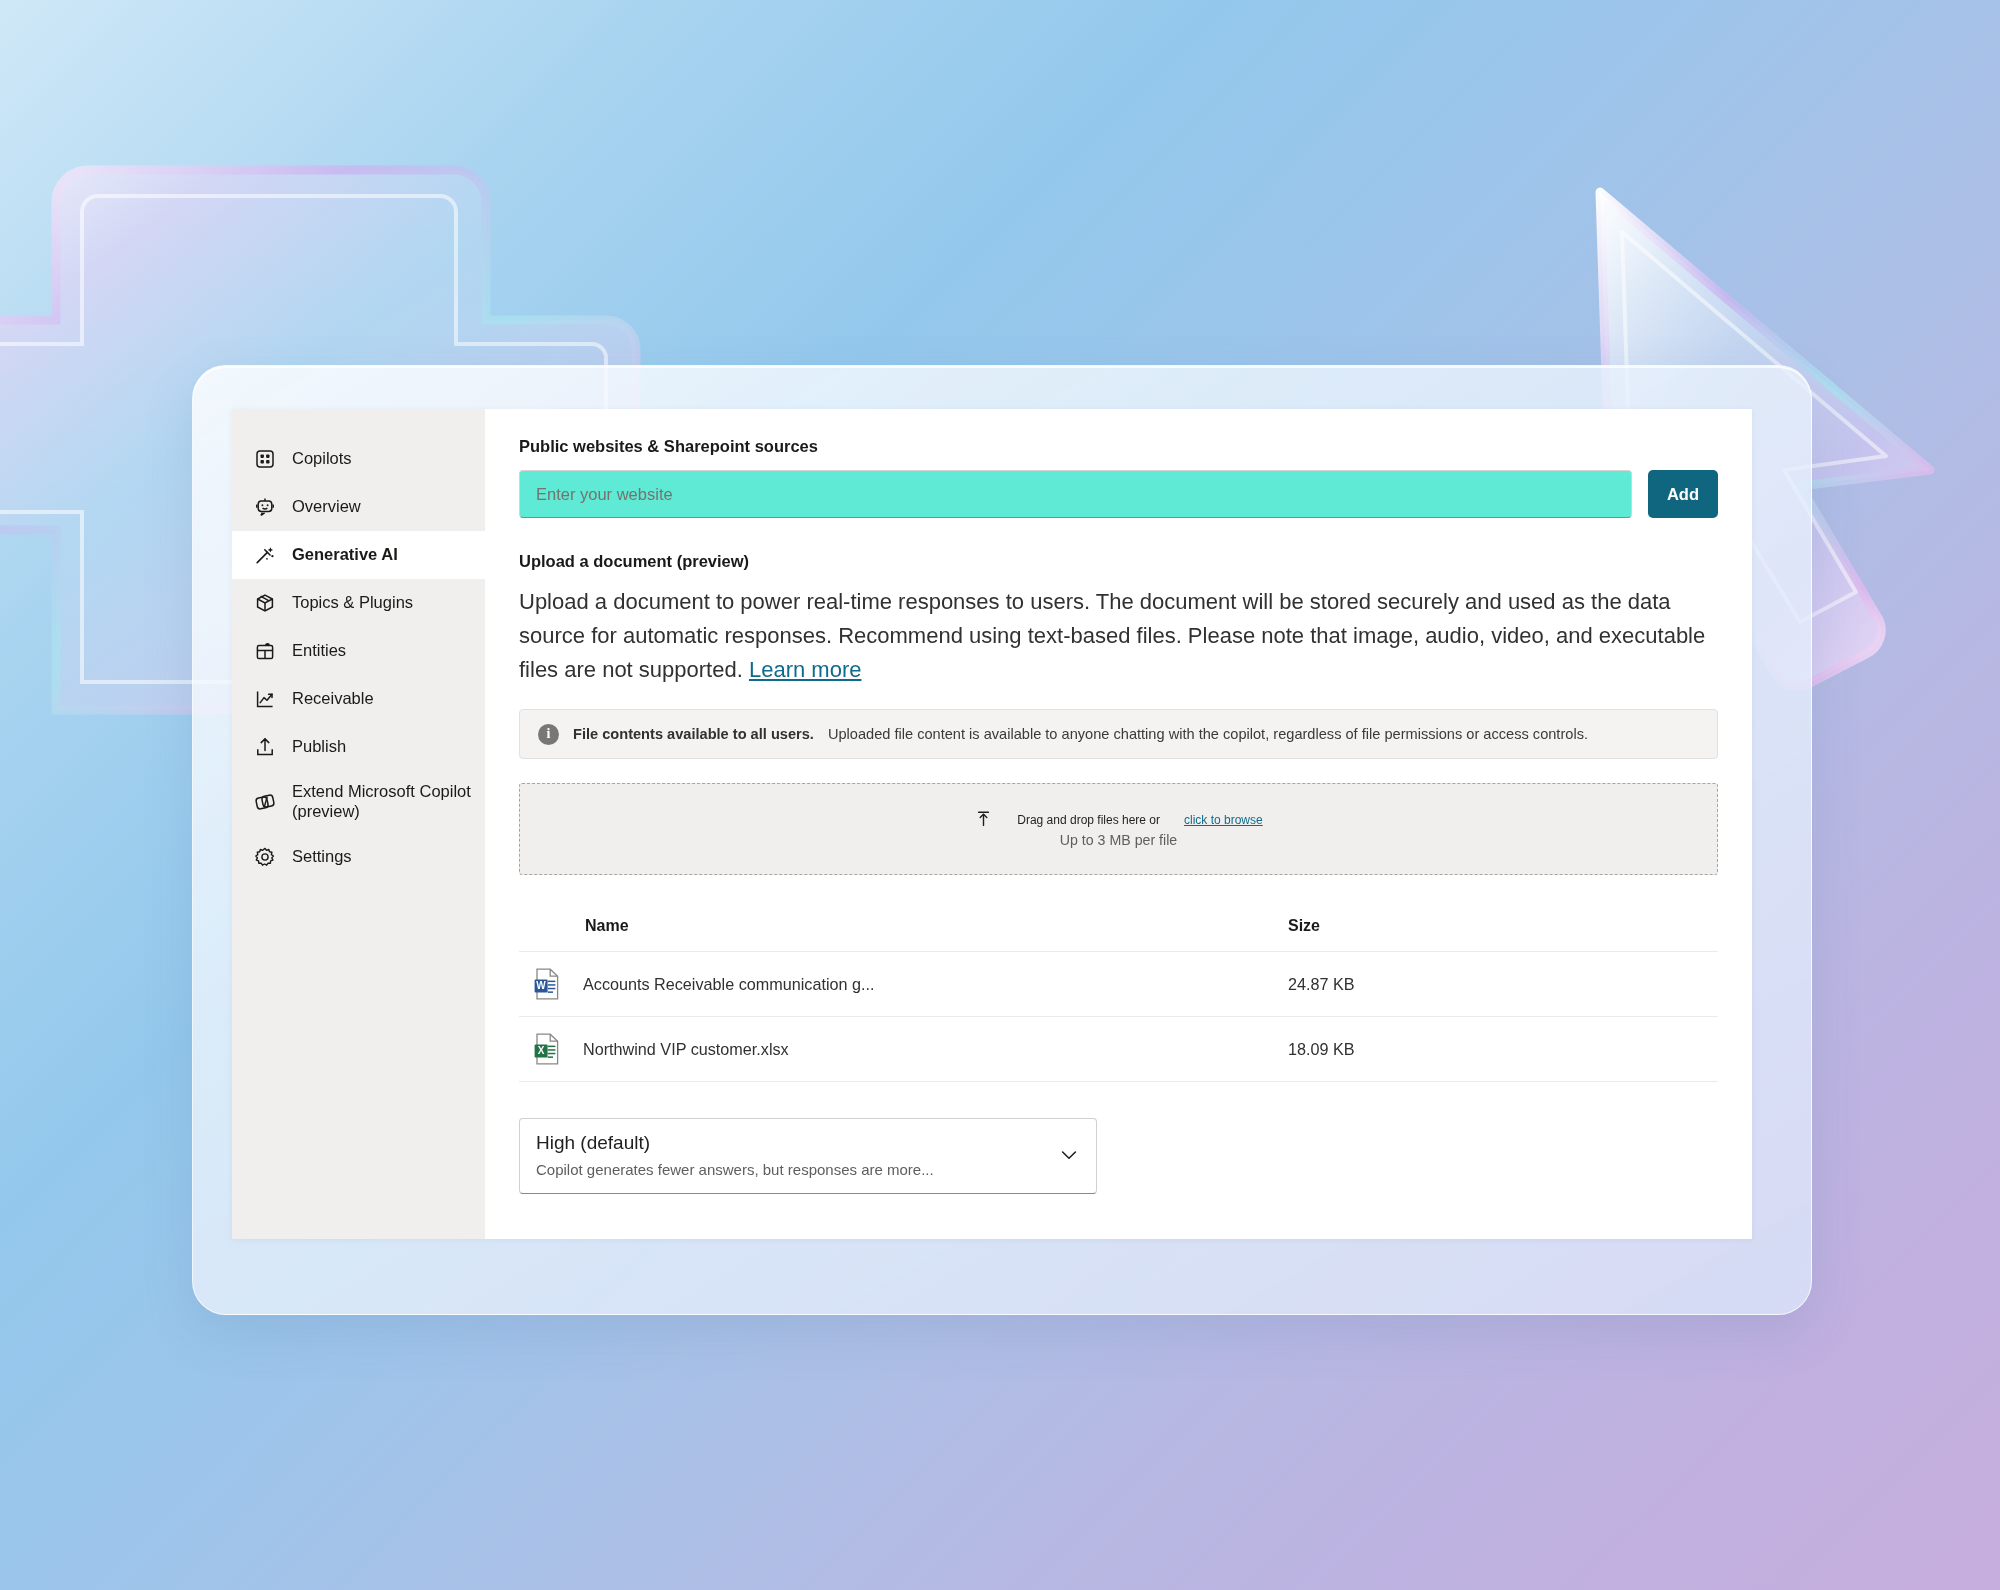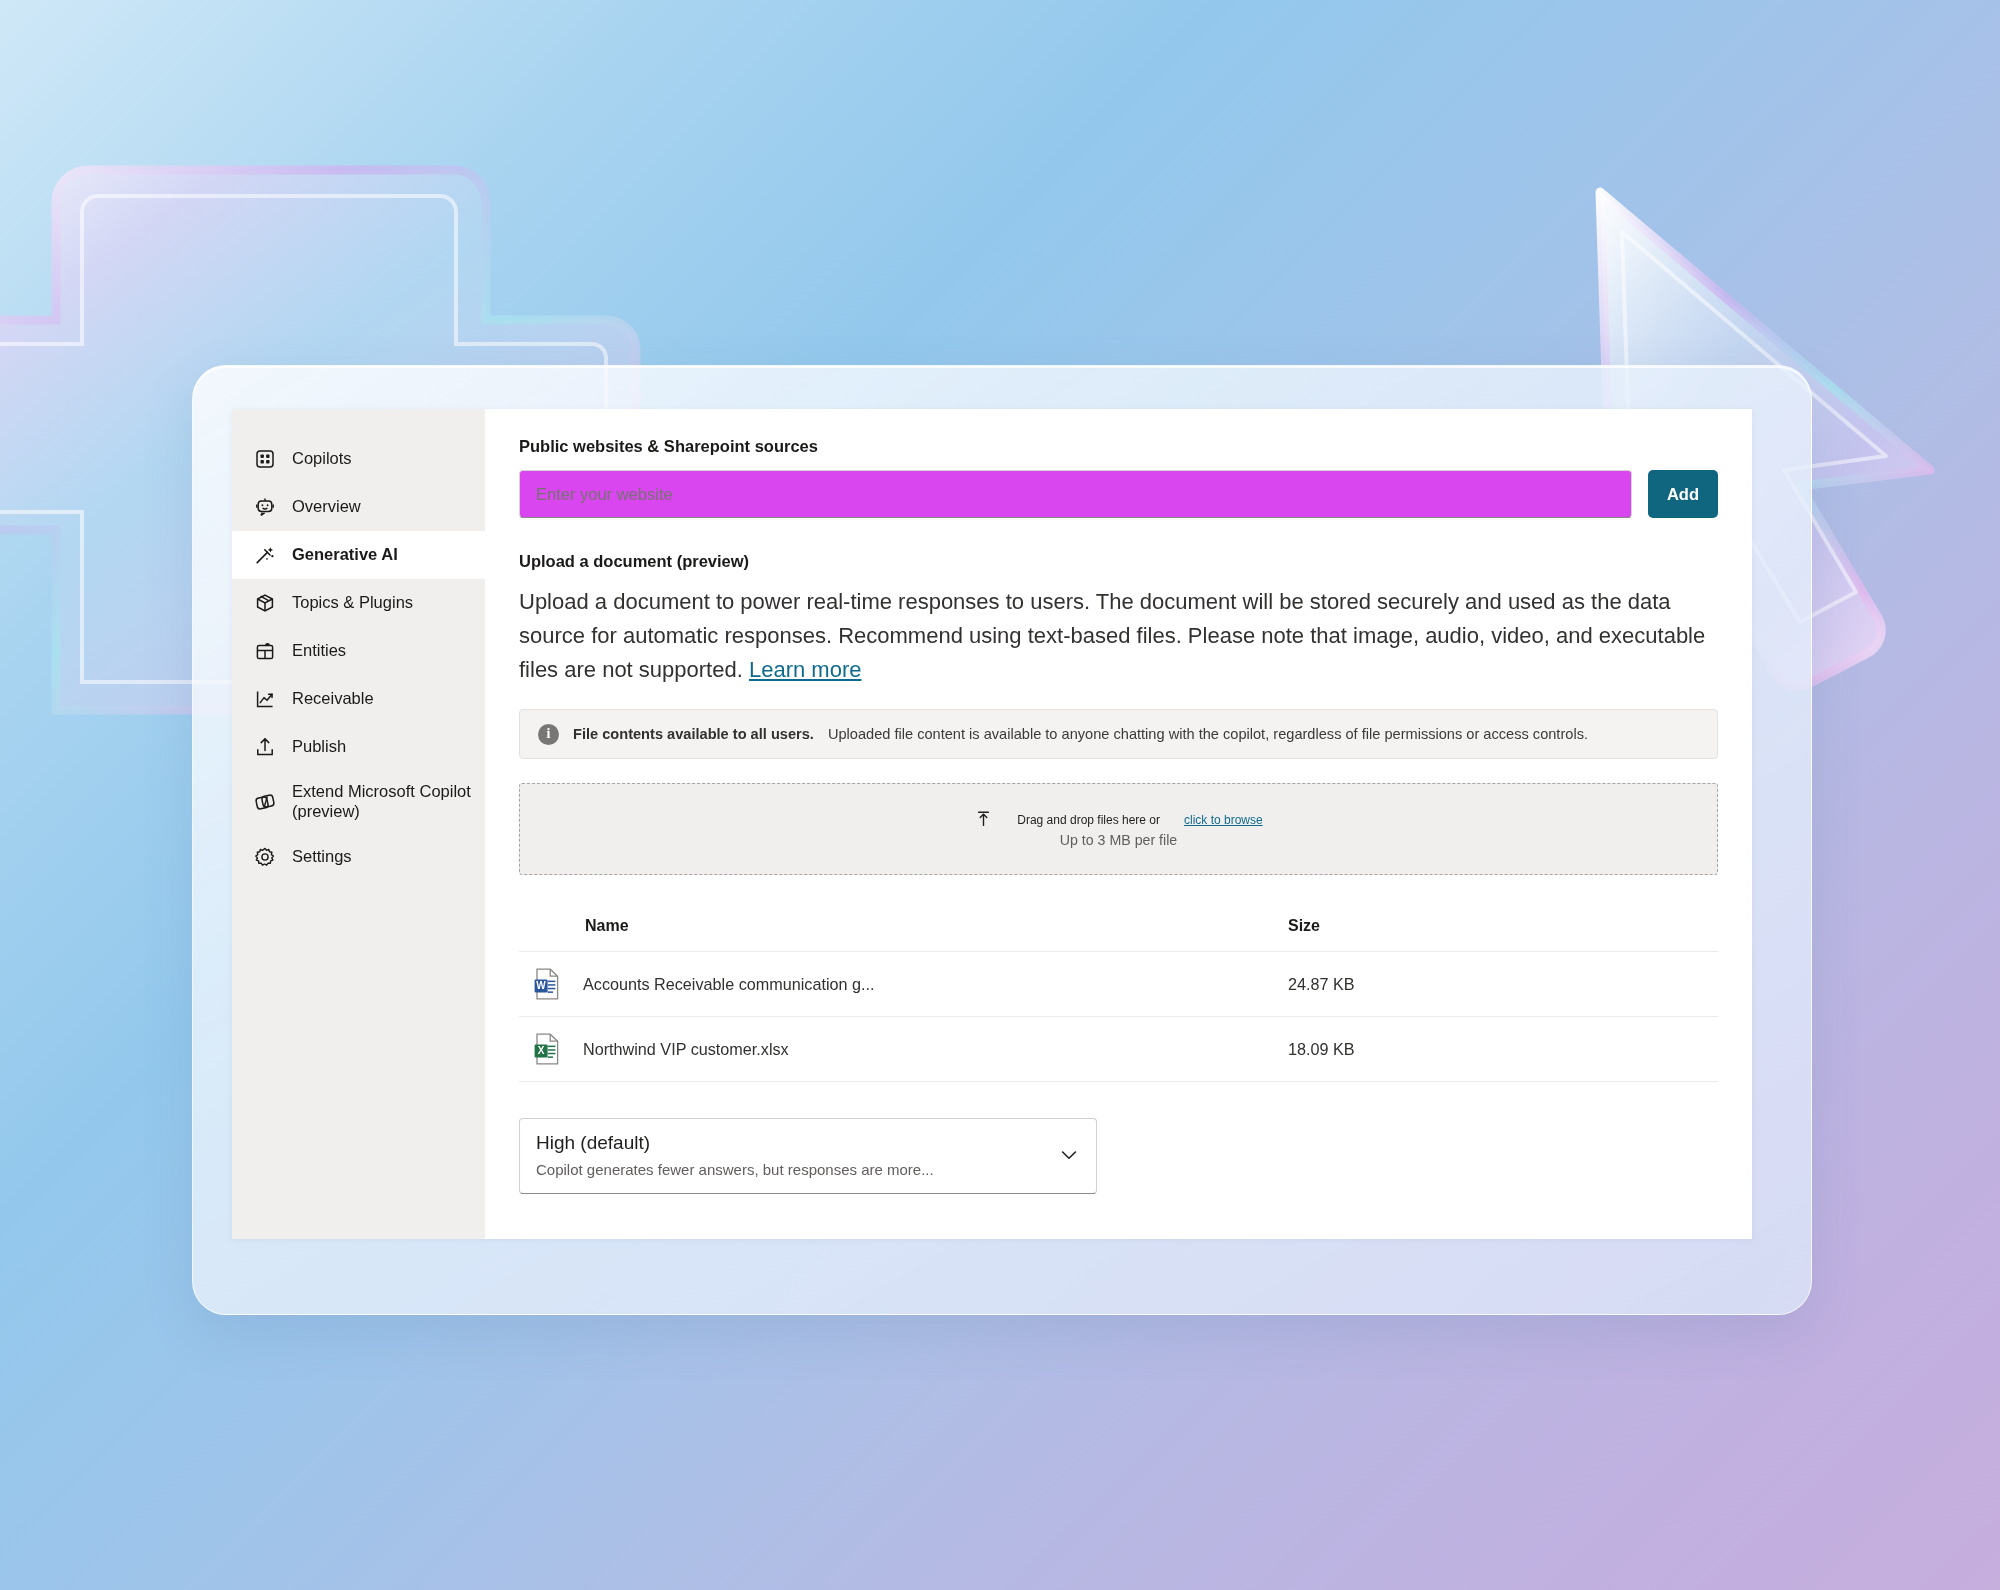--- a/index.html
+++ b/index.html
@@ -123,21 +123,21 @@
     align-items: stretch;
     margin-bottom: 34px;
   }
 
   .url-input {
     flex: 1;
     height: 48px;
     border: 1px solid #d6d4d2;
     border-bottom-color: #8a8886;
     border-radius: 4px;
-    background: #d946ef;
+    background: #5eead4;
     font-family: "Liberation Sans", sans-serif;
     font-size: 16.5px;
     color: #323130;
     padding: 0 16px;
     outline: none;
   }
   .url-input::placeholder { color: #75736f; }
 
   .add-btn {
     width: 70px;

